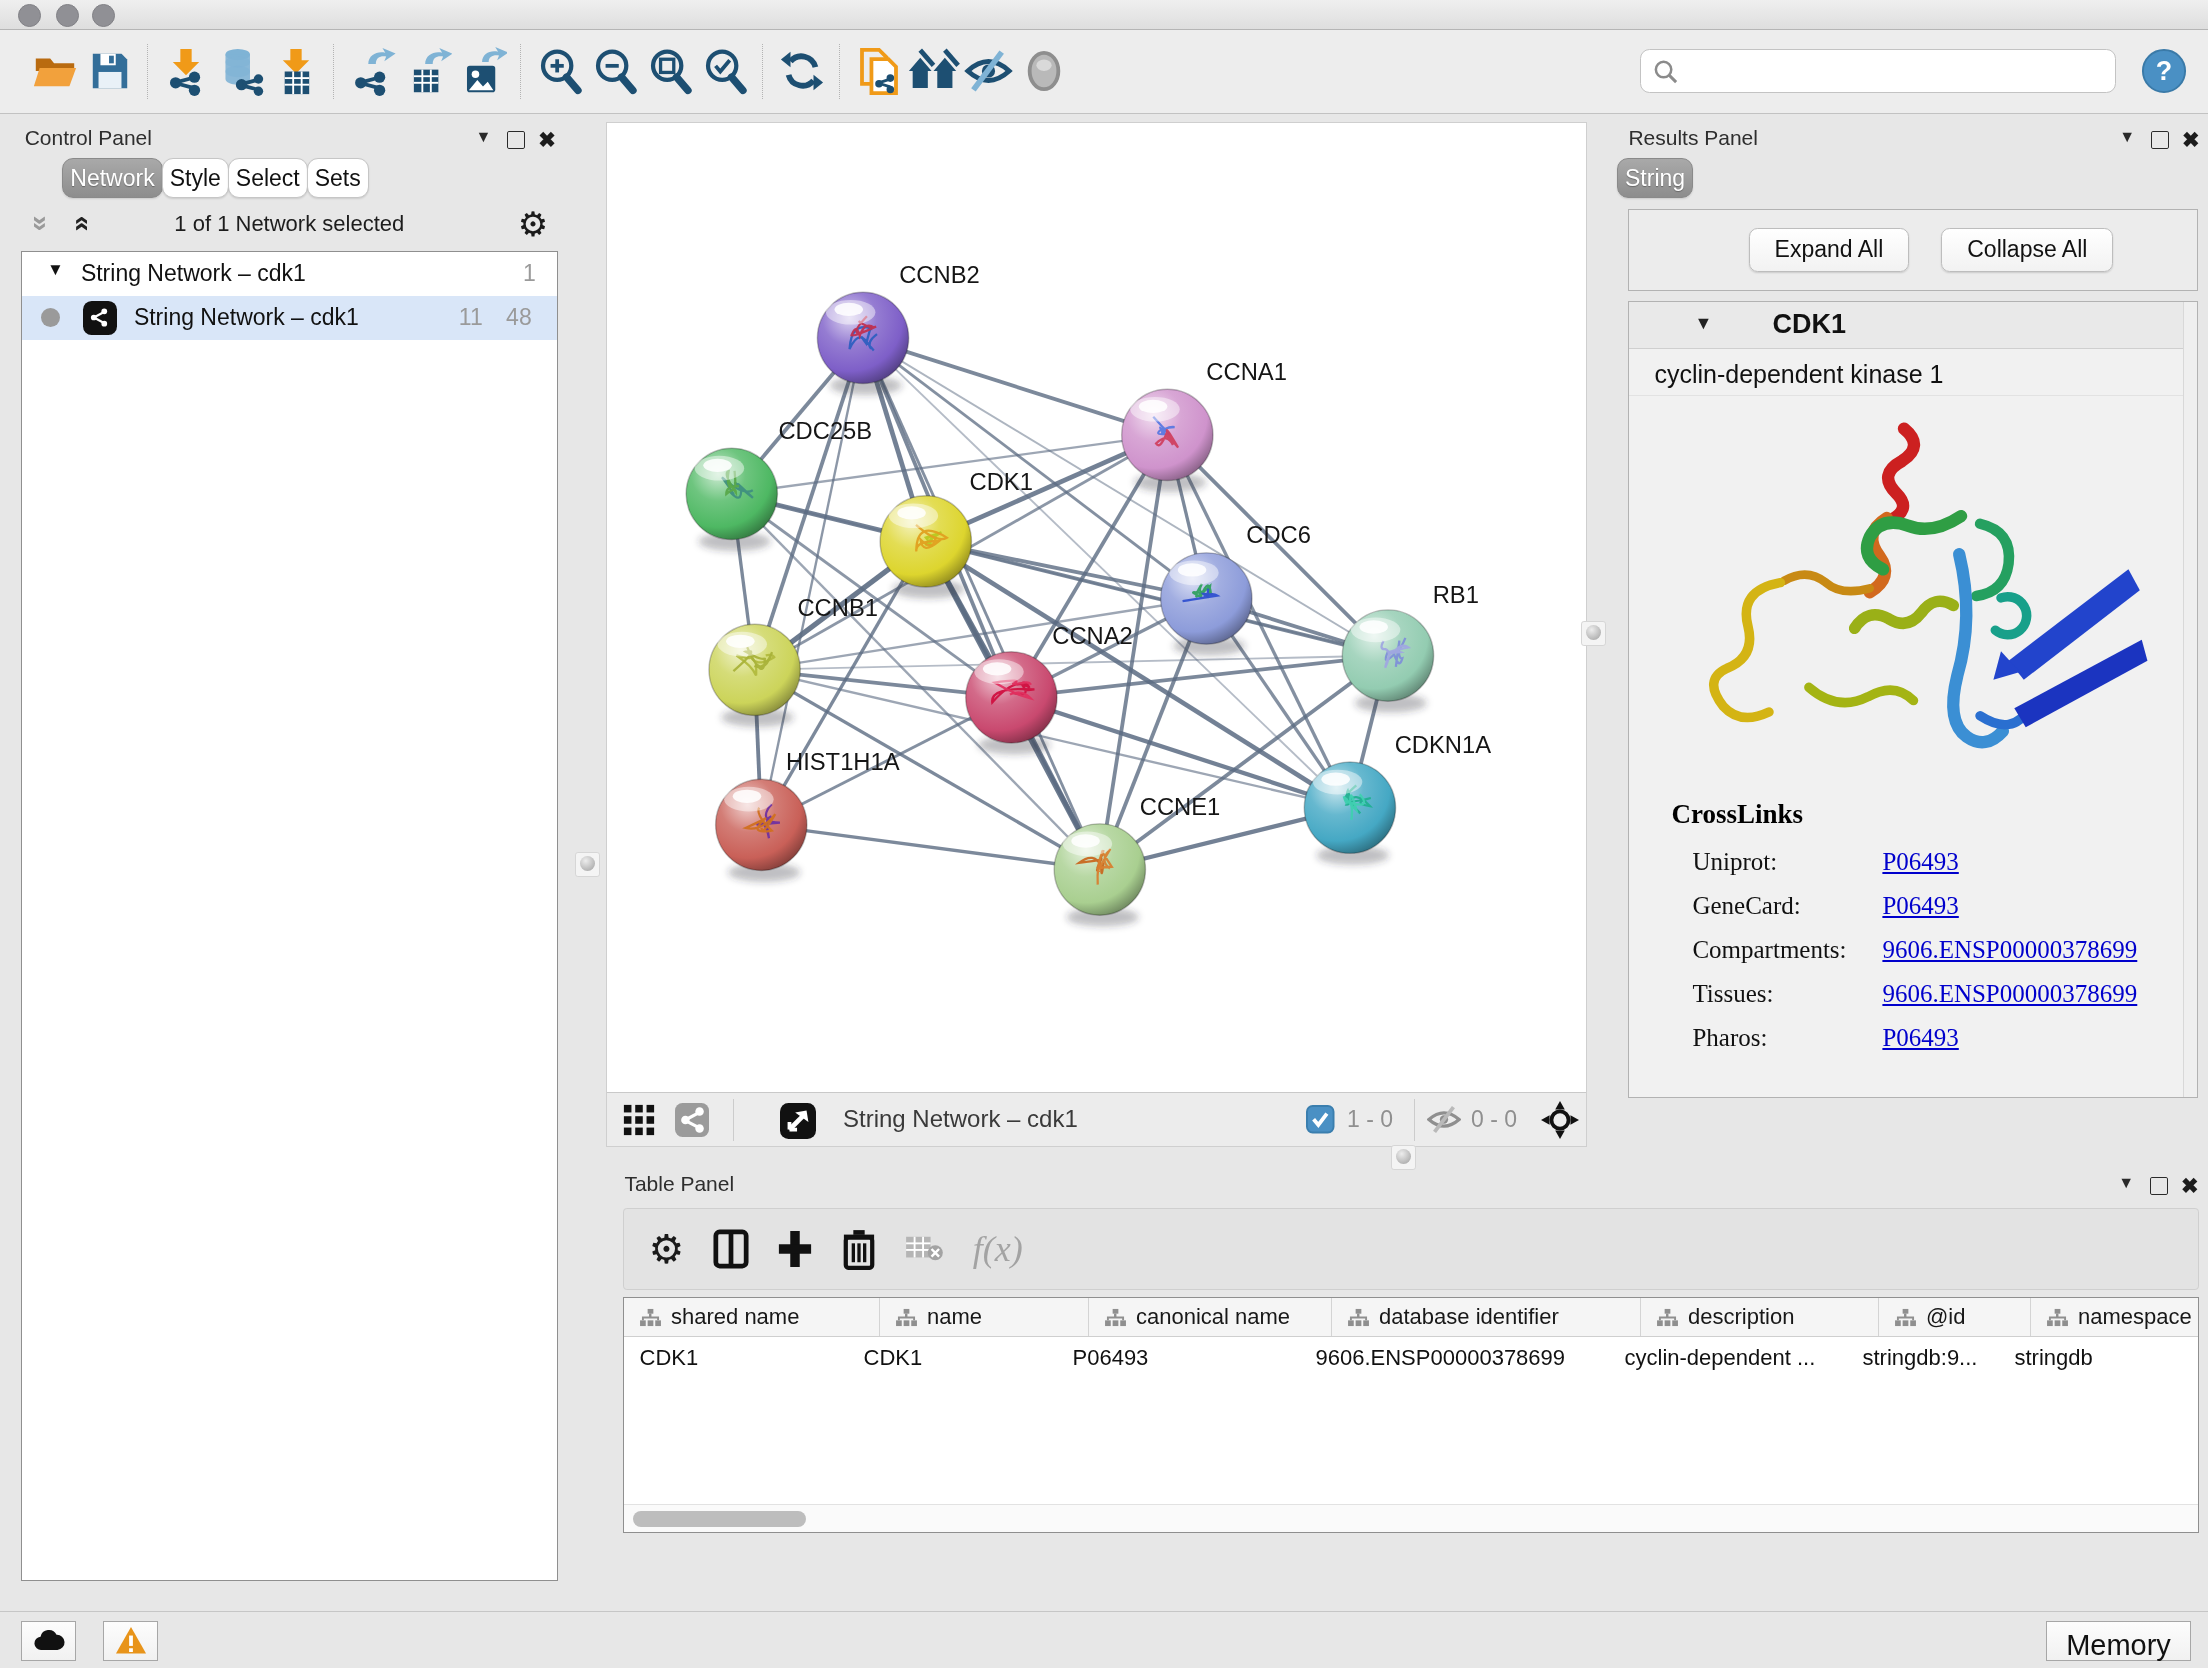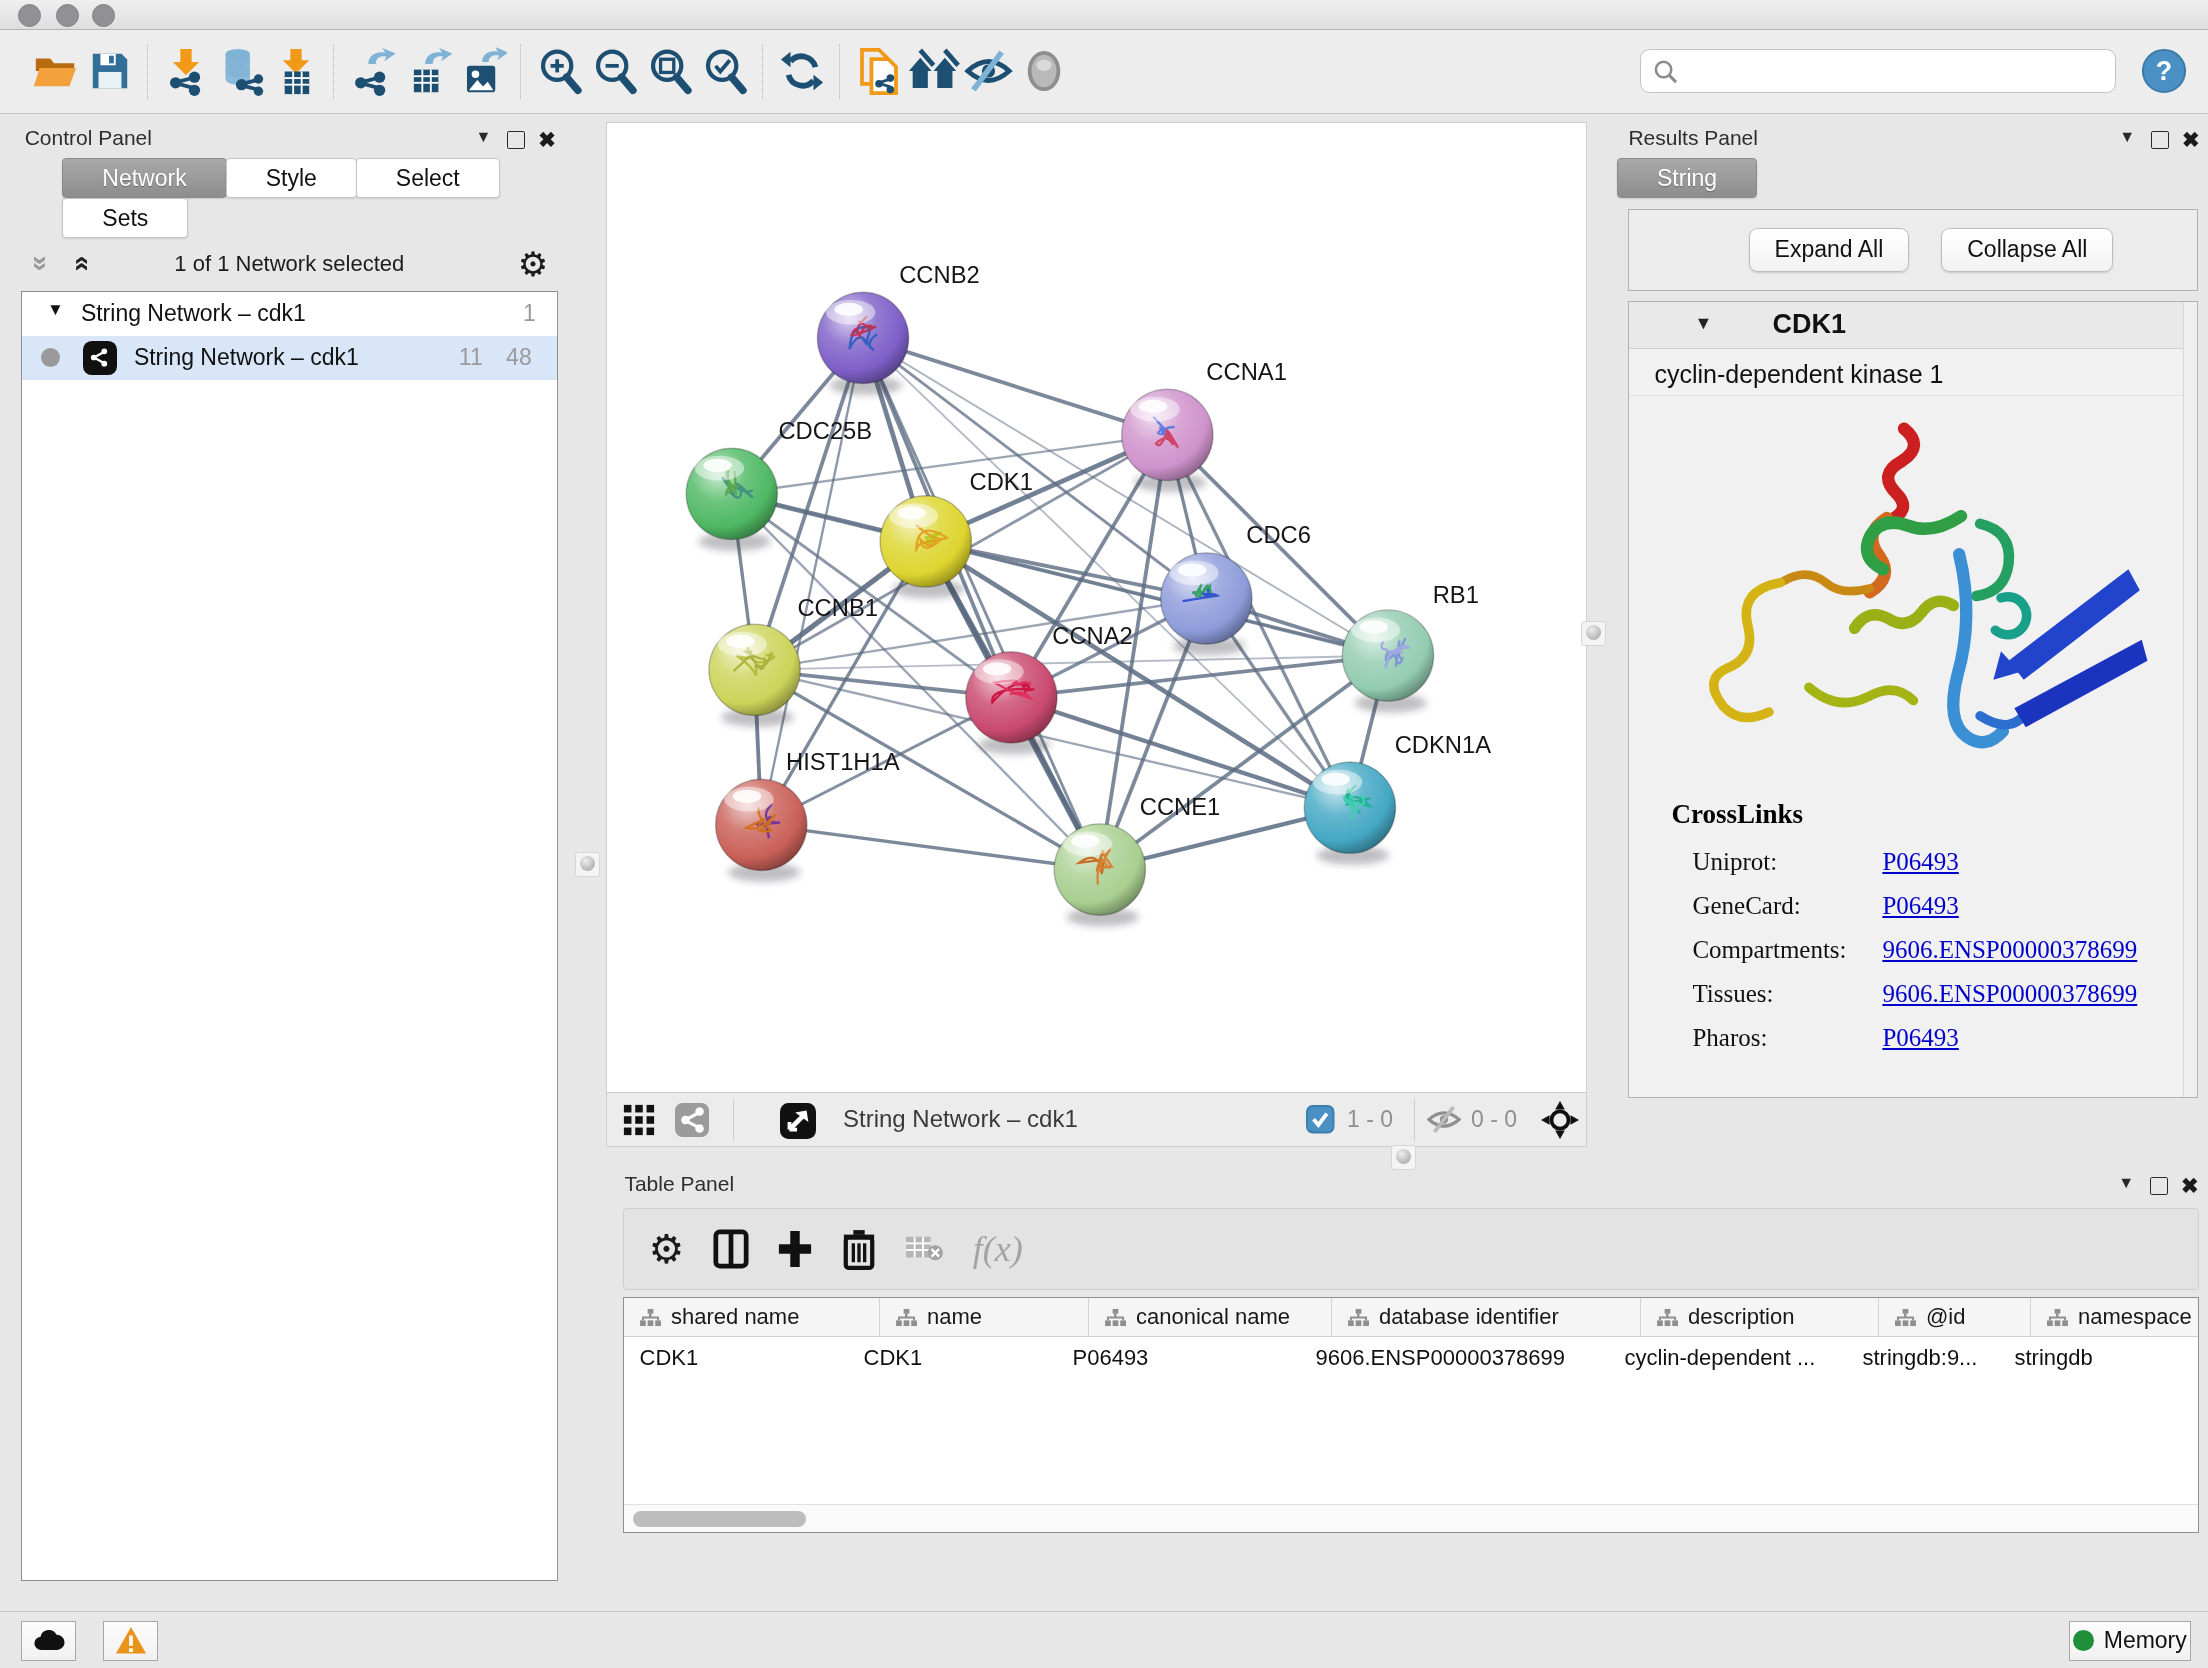--- a/index.html
+++ b/index.html
@@ -23,22 +23,22 @@
   .searchbox input{border:none;outline:none;font-size:23px;width:399px;background:transparent;
     font-family:"Liberation Sans",sans-serif;}
   .helpbtn{margin:0 21px 0 25px;flex:0 0 auto;}
   
   .panel-h{position:relative;height:34px;}
   .panel-h .pt{position:absolute;left:11.4px;top:3.8px;font-size:21px;color:#2e2e2e;}
   .ph-ico{position:absolute;top:5.7px;font-size:19px;color:#1c1c1c;cursor:default;}
   .ph-min{right:74px;color:#2a2a2a;font-size:16px;}
   .ph-float{right:40px;top:8.6px;width:16px;height:16px;border:1.9px solid #2a2a2a;border-radius:1.9px;}
   .ph-close{right:9.5px;font-weight:bold;font-size:21px;}
-  .tab{display:inline-block;height:38px;line-height:38px;padding:0 39px;background:#fff;
-    border:1px solid #c6c6c6;border-radius:4px;font-size:23px;color:#111;margin-right:-1px;
+  .tab{display:inline-block;height:38px;line-height:38px;padding:0 7px;background:#fff;
+    border:1px solid #c6c6c6;border-radius:11px;font-size:23px;color:#111;margin-right:-1px;
     box-shadow:0 1px 1.9px rgba(0,0,0,.12);}
   .tab.sel{background:linear-gradient(#a9a9a9,#8d8d8d);color:#fff;border-color:#8a8a8a;
     text-shadow:0 1px 1px rgba(0,0,0,.3);}
   
   .control{position:absolute;left:13.3px;top:122px;width:552px;height:1470px;display:flex;flex-direction:column;}
   .ctabs{margin:1.9px 0 0 49px;}
   .cstat{position:relative;height:51px;}
   .chev{position:absolute;top:9.5px;font-size:28.5px;color:#9a9a9a;font-weight:bold;display:inline-block;}
   .chev.down{left:21px;transform:rotate(90deg);}
   .chev.up{left:59px;transform:rotate(-90deg);color:#222;}
@@ -102,21 +102,21 @@
   .hscroll{position:absolute;left:0;right:0;bottom:0;height:27px;background:#fafafa;border-top:1px solid #e2e2e2;}
   .hthumb{position:absolute;left:9.5px;bottom:4.8px;width:173px;height:16px;background:#bdbdbd;border-radius:8.6px;}
   .ttabs{margin-top:15px;text-align:center;}
   
   .statusbar{position:absolute;left:0;top:1611px;width:2208px;height:57px;background:#e7e7e7;
      border-top:1px solid #c6c6c6;}
   .sbtn{position:absolute;top:8.6px;height:40px;background:linear-gradient(#fdfdfd,#f1f1f1);
      border:1.9px solid #a7a7a7;display:flex;align-items:center;justify-content:center;box-sizing:border-box;}
   .sbtn.cloud{left:21px;width:55px;}
   .sbtn.warn{left:103px;width:55px;}
-  .sbtn.mem{right:17px;width:122px;gap:9.5px;font-size:23px;color:#111;}
+  .sbtn.mem{right:17px;width:145px;gap:9.5px;font-size:29px;color:#111;flex-direction:column;}
   .memdot{width:21px;height:21px;border-radius:50%;background:#1f8f3a;}
   
   .grip{position:absolute;width:23px;height:23px;background:#f4f4f4;border:1px solid #d6d6d6;border-radius:2.9px;}
   .grip i{display:block;margin:2.9px auto;width:15px;height:15px;border-radius:50%;
      background:radial-gradient(circle at 38% 32%,#ededed,#9e9e9e);}
   svg{display:block}
 </style>
 </head>
 <body>
 

